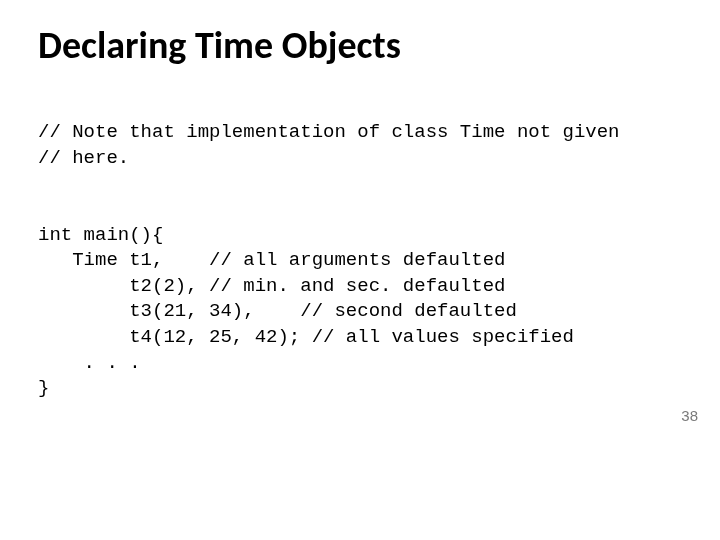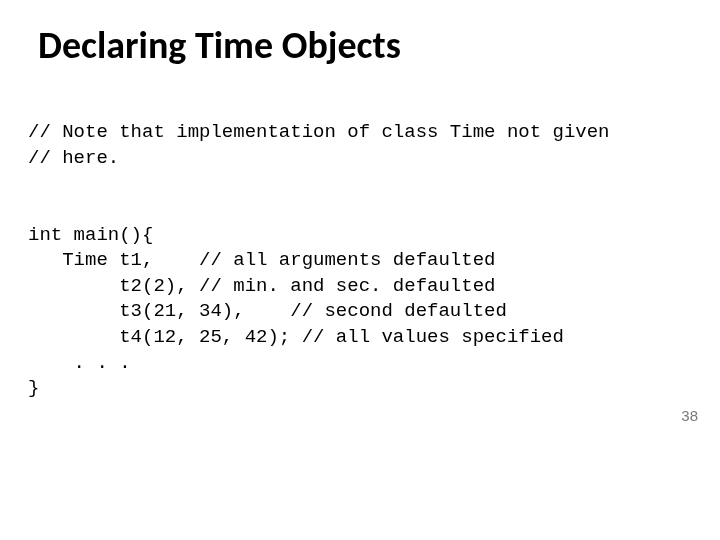--- a/index.html
+++ b/index.html
@@ -23,21 +23,21 @@
     top: 22px;
     left: 38px;
     font-size: 38px;
     font-weight: 700;
     color: #000;
     letter-spacing: 0px;
   }
   .code-block {
     position: absolute;
     top: 120px;
-    left: 28px;
+    left: 38px;
     font-family: "Courier New", Courier, monospace;
     font-size: 19px;
     line-height: 1.35;
     color: #000;
     white-space: pre;
   }
   .page-num {
     position: absolute;
     bottom: 12px;
     right: 22px;

